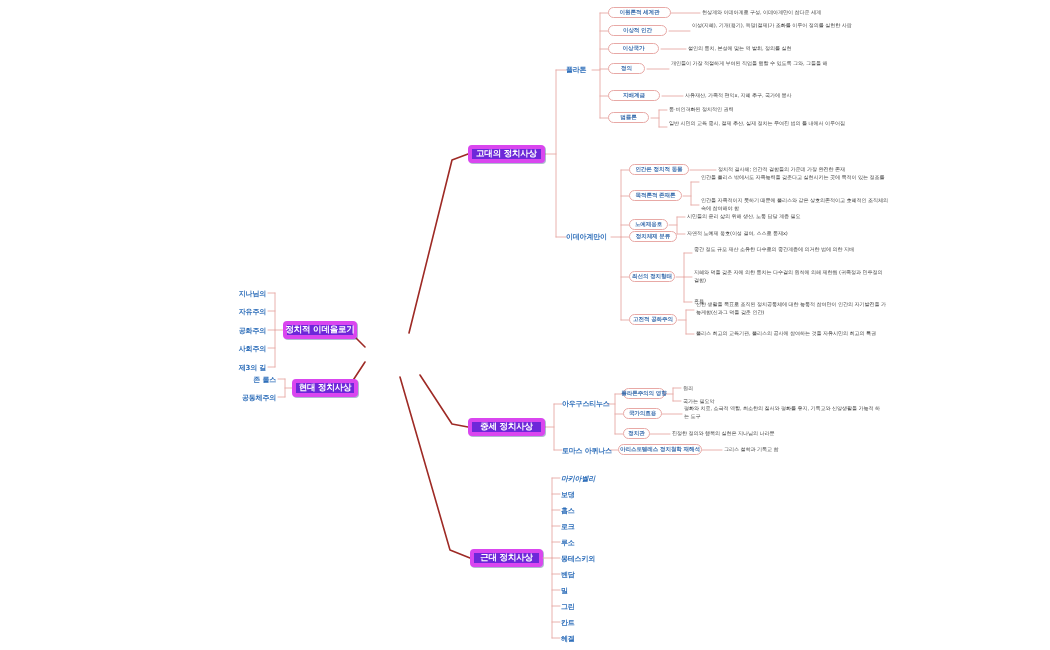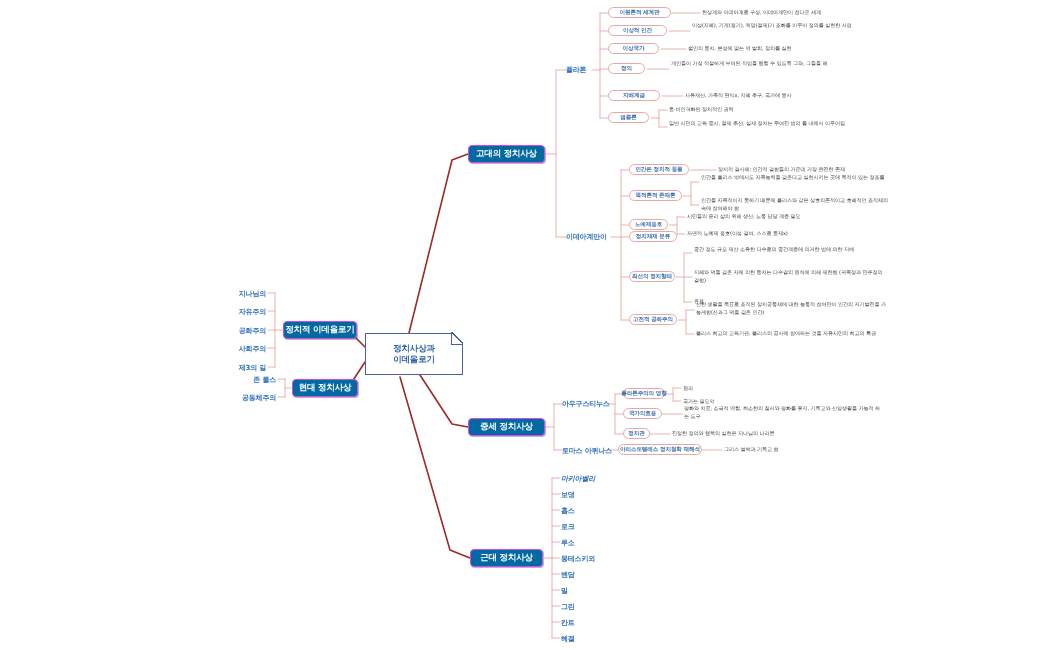--- a/index.html
+++ b/index.html
@@ -28,25 +28,25 @@
     background:#ffffff;border-left:1.2px solid #4a5fa5;border-bottom:1.2px solid #4a5fa5;
   }
   .central .fold:after{
     content:"";position:absolute;left:-1px;top:-1px;width:12px;height:12px;
     background:linear-gradient(45deg,transparent 49%,#4a5fa5 49%,#4a5fa5 58%,transparent 58%);
   }
   .central span{display:block;}
 
   
   .pill{
-    background:#0369a1;color:#ffffff;border-radius:4px;
+    background:#6d28d9;color:#ffffff;border-radius:4px;
     font-size:8.5px;font-weight:bold;letter-spacing:-.2px;
     display:flex;align-items:center;justify-content:center;
     height:18px;box-shadow:1px 1px 0 rgba(30,60,120,.35);
-    border:1px solid #d946ef;
+    border:4px solid #d946ef;
   }
 
   
   .txtlabel{
     color:#2f6fba;font-size:7px;font-weight:bold;letter-spacing:-.2px;
     display:flex;align-items:center;height:11px;
   }
   .txtlabel.r{justify-content:flex-end;}
 
   
@@ -165,27 +165,20 @@
       <path d="M673,388 L681,388"></path>
       <path d="M673,401 L681,401"></path>
       <path d="M662,414 L682,414"></path>
       <path d="M650,434 L670,434"></path>
 
       <path d="M609,450 L618,450"></path>
       <path d="M702,450 L722,450"></path>
     </g>
   </svg>
 
-  <div class="node central">
-    <div>
-      <span>정치사상과</span>
-      <span>이데올로기</span>
-    </div>
-    <div class="fold"></div>
-  </div>
 
   <div class="node pill" style="left:283px;top:321px;width:74px;">
     <span>정치적 이데올로기</span>
   </div>
   <div class="node txtlabel r" style="left:198px;top:288px;width:68px;">
     <span>지나님의</span>
   </div>
   <div class="node txtlabel r" style="left:198px;top:306px;width:68px;">
     <span>자유주의</span>
   </div>

